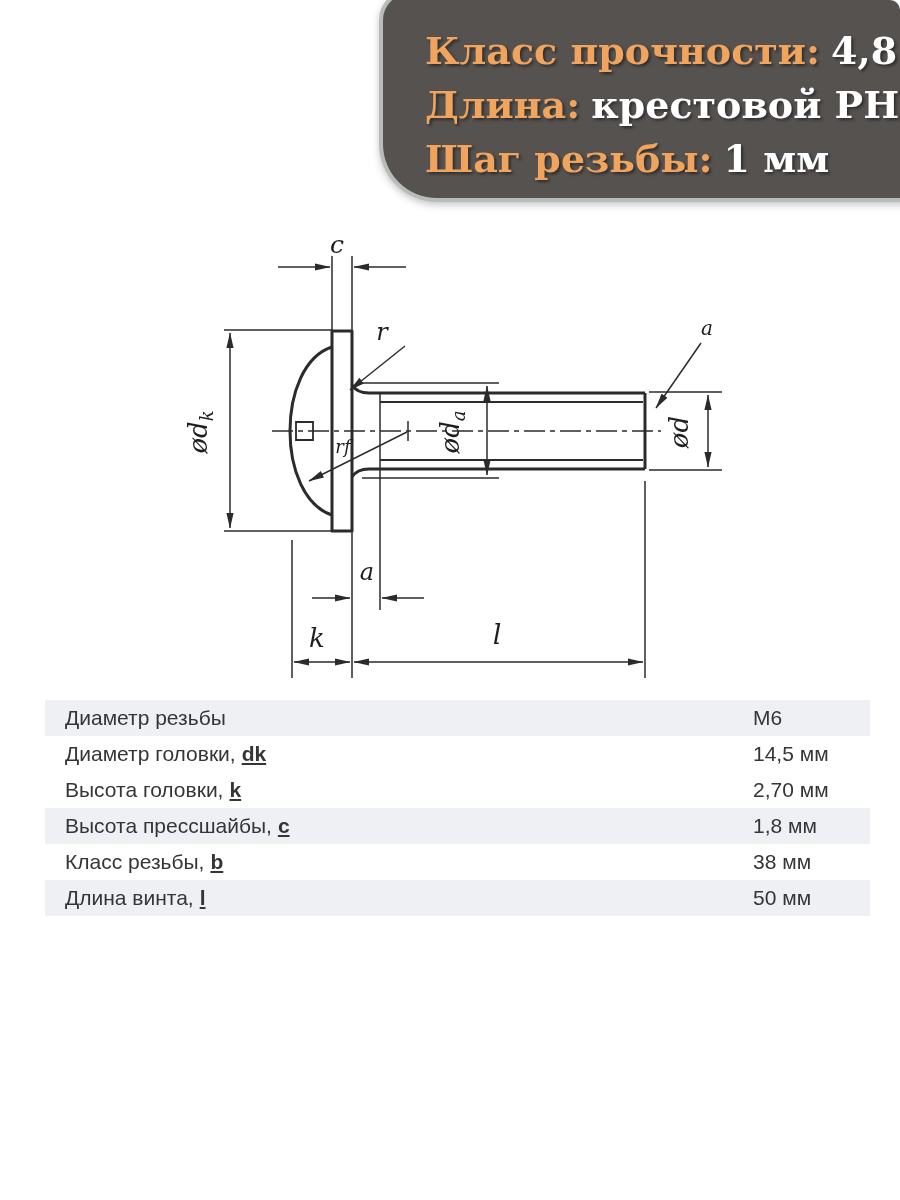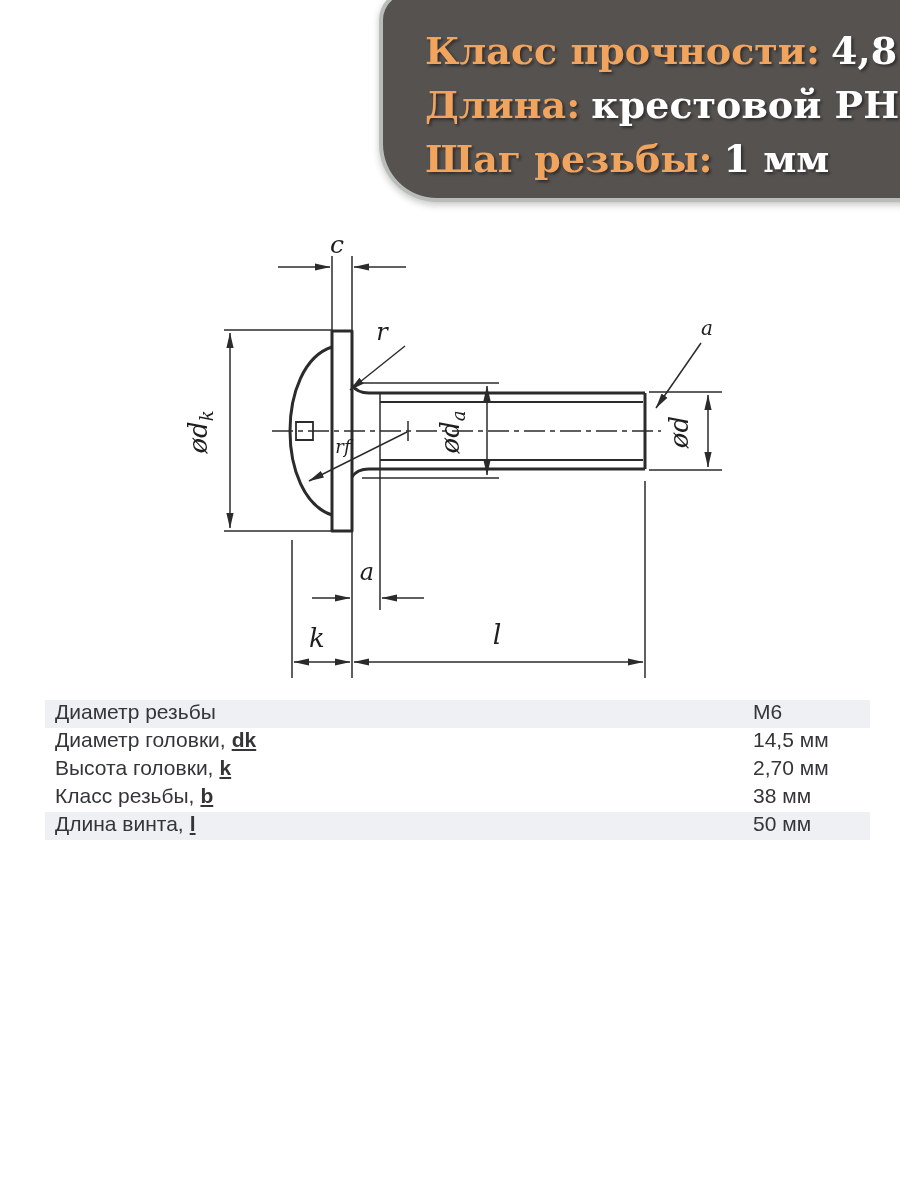--- a/index.html
+++ b/index.html
@@ -1,17 +1,17 @@
 <!DOCTYPE html>
 <html><head>
 <meta charset="utf-8">
 <style>
   html,body{margin:0;padding:0;}
   body{width:900px;height:1200px;position:relative;overflow:hidden;background:#ffffff;}
-  .page{position:absolute;inset:0;overflow:hidden;}
+  .page{position:absolute;inset:0;overflow:hidden;border-radius:10px;}
 
   
   .banner{
     position:absolute;top:-10px;left:379px;width:540px;height:212px;
     background:#555250;border:4px solid #b9bdba;border-right:none;
     border-radius:30px 0 0 58px;
     box-shadow:0 3px 7px rgba(70,70,70,.3);
     box-sizing:border-box;
     padding:30px 10px 0 42px;
     font-family:"DejaVu Serif",serif;font-weight:bold;font-size:38px;line-height:54px;
@@ -30,22 +30,22 @@
   .dim{stroke:#2b2b2b;stroke-width:1.5;fill:none;}
   .dim.end{marker-end:url(#arr);}
   .dim.both{marker-start:url(#arr);marker-end:url(#arr);}
   .dlab{font-family:"DejaVu Serif",serif;font-style:italic;fill:#1e1e1e;}
 
   
   .spec-table{
     position:absolute;left:45px;top:700px;width:825px;
     font-family:"Liberation Sans",sans-serif;font-size:21px;color:#333537;
   }
-  .trow{position:relative;height:28px;display:flex;
-        padding-left:10px;box-sizing:border-box;}
+  .trow{position:relative;height:36px;display:flex;align-items:center;
+        padding-left:20px;box-sizing:border-box;}
   .trow.alt{background:#eef0f4;}
   .sym{margin-left:6px;font-weight:bold;text-decoration:underline;}
   .tvalue{position:absolute;left:708px;}
 </style>
 </head>
 <body>
 
 <div class="page">
 
   <div class="banner">
@@ -140,20 +140,24 @@
       <span class="tvalue">М6</span>
     </div>
     <div class="trow">
       <span class="tlabel"><span>Диаметр головки,</span><span class="sym">dk</span></span>
       <span class="tvalue">14,5 мм</span>
     </div>
     <div class="trow">
       <span class="tlabel"><span>Высота головки,</span><span class="sym">k</span></span>
       <span class="tvalue">2,70 мм</span>
     </div>
+    <div class="trow alt">
+      <span class="tlabel"><span>Высота прессшайбы,</span><span class="sym">c</span></span>
+      <span class="tvalue">1,8 мм</span>
+    </div>
     <div class="trow">
       <span class="tlabel"><span>Класс резьбы,</span><span class="sym">b</span></span>
       <span class="tvalue">38 мм</span>
     </div>
     <div class="trow alt">
       <span class="tlabel"><span>Длина винта,</span><span class="sym">l</span></span>
       <span class="tvalue">50 мм</span>
     </div>
   </div>
 

